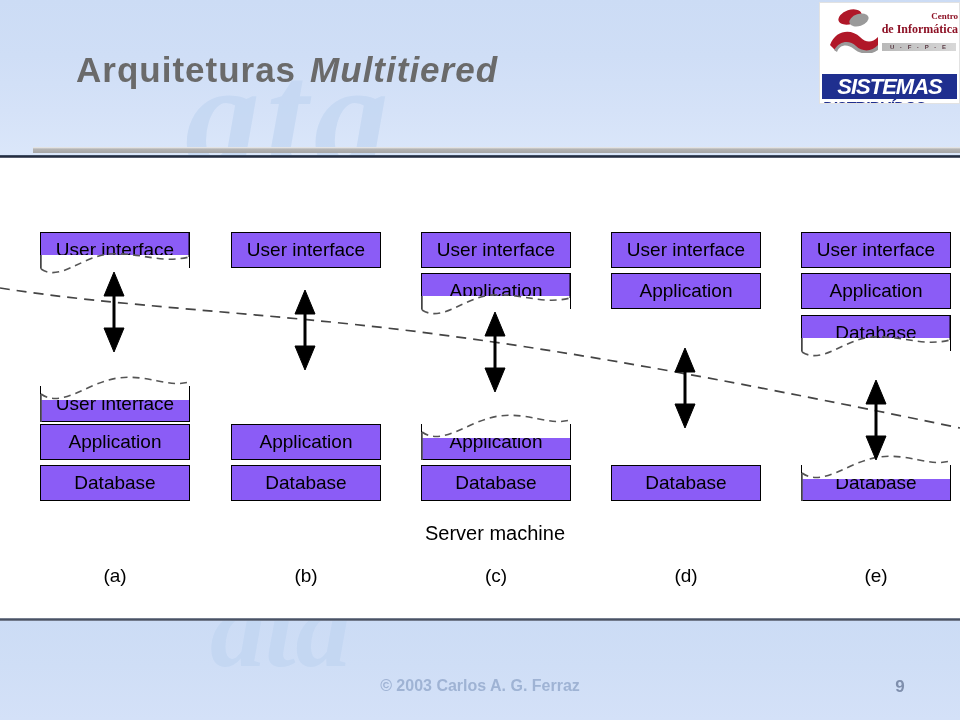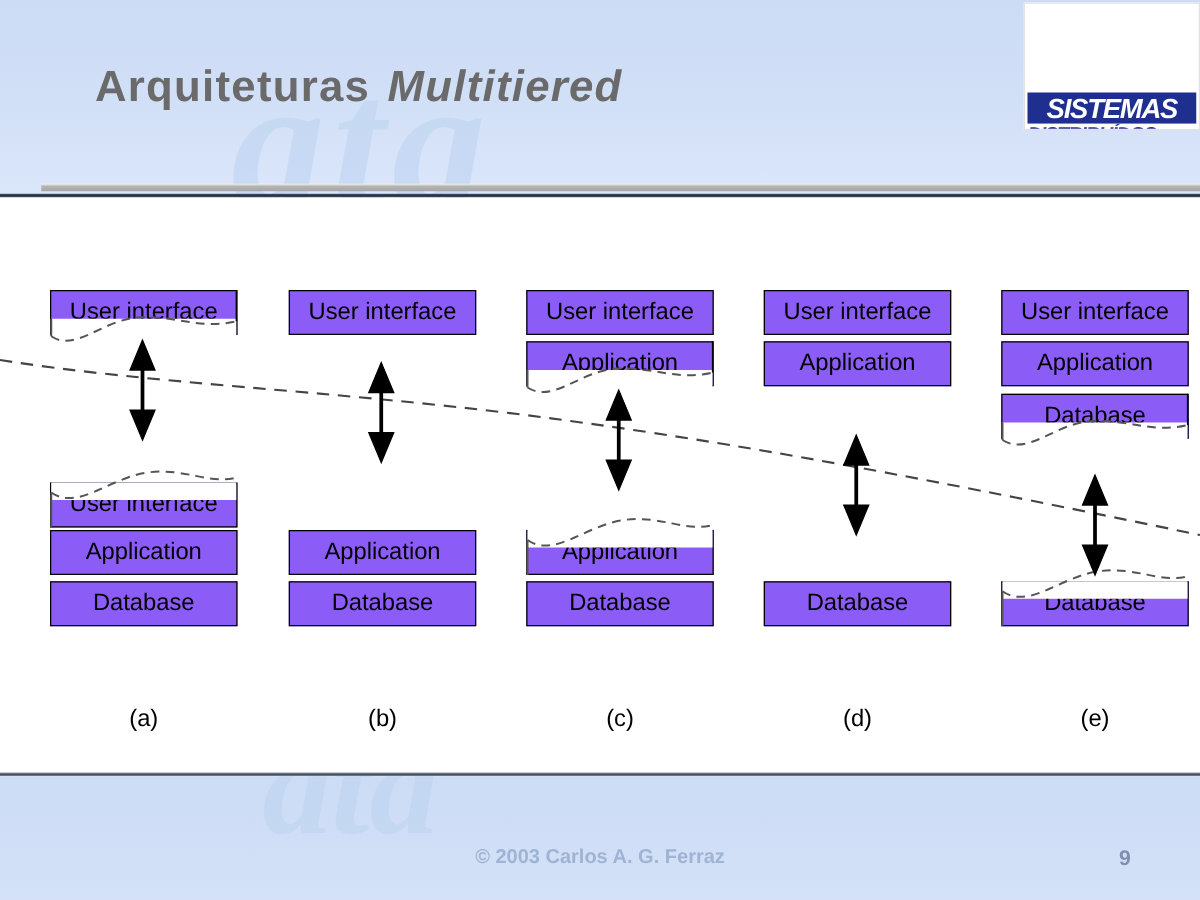--- a/index.html
+++ b/index.html
@@ -123,36 +123,50 @@
 </style>
 </head>
 <body>
 
 <div id="slide">
 
   <div id="header">
     <div class="wm" id="wm1">ata</div>
 
     <div id="header-logo">
+      <div class="logo-top">
+        <svg class="logo-swoosh" viewBox="0 0 56 44">
+          <ellipse cx="24" cy="8" rx="12" ry="7" fill="#b01728" transform="rotate(-18 24 8)"></ellipse>
+          <ellipse cx="33" cy="11" rx="10" ry="6" fill="#9a9a9a" transform="rotate(-18 33 11)"></ellipse>
+          <path d="M4 36 C10 20, 26 20, 34 28 C40 34, 46 34, 52 28 L52 40 C44 46, 34 44, 28 38 C22 32, 14 32, 10 42 Z" fill="#b01728"></path>
+          <path d="M8 41 C14 31, 24 31, 30 37 C36 43, 46 43, 52 36 L52 41 C44 47, 34 45, 28 40 C22 35, 14 35, 11 43 Z" fill="#9a9a9a"></path>
+        </svg>
+        <div class="logo-ci">
+          <span class="small">Centro</span><br>
+          <span>de Informática</span>
+        </div>
+        <div class="logo-ufpe">U · F · P · E</div>
+      </div>
       <div class="logo-sd">
         <div class="logo-sis">SISTEMAS</div>
         <div class="logo-dist">DISTRIBUÍDOS</div>
       </div>
     </div>
 
     <div id="title">
       <span>Arquiteturas</span><span class="ital">Multitiered</span>
     </div>
 
     <div id="hdr-bar"></div>
     <div id="hdr-rule"></div>
   </div>
 
   <div id="diagram">
 
+    <div class="panel-lbl" style="left:345px;top:362px;width:300px;">Server machine</div>
 
     <div class="box" style="left:40px;top:72px;width:150px;height:36px;line-height:34px;">
       <span class="bx-lbl">User interface</span>
     </div>
     <div class="box" style="left:40px;top:226px;width:150px;height:36px;line-height:34px;">
       <span class="bx-lbl">User interface</span>
     </div>
     <div class="box" style="left:40px;top:264px;width:150px;height:36px;line-height:34px;">
       <span class="bx-lbl">Application</span>
     </div>

